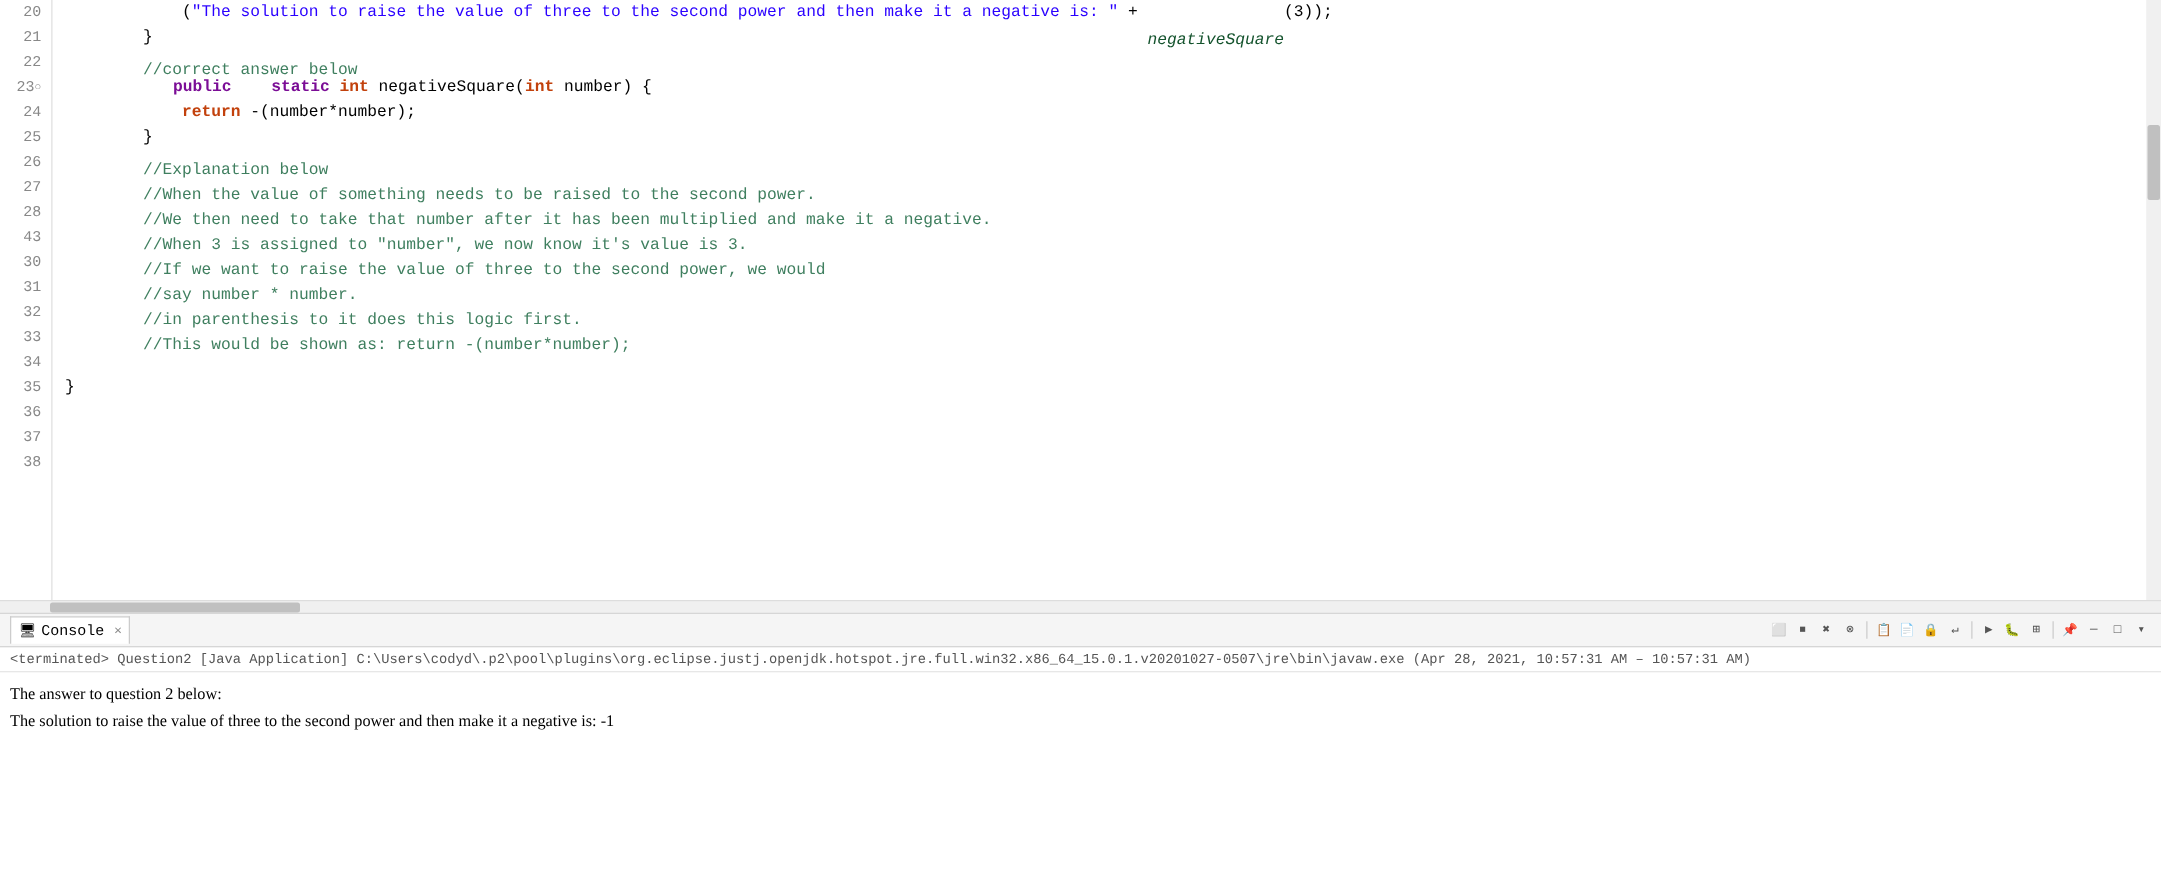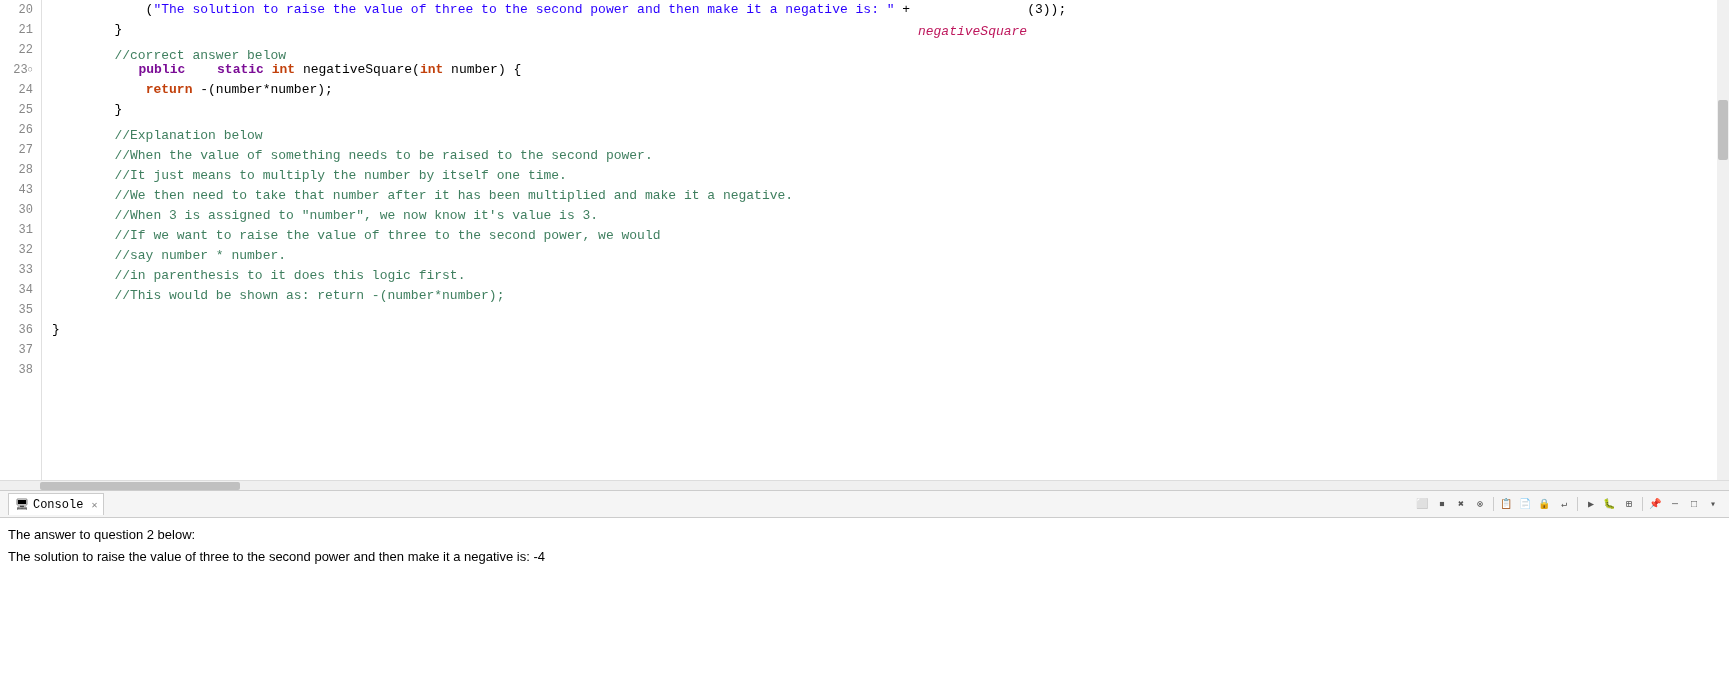--- a/index.html
+++ b/index.html
@@ -75,21 +75,21 @@
       left: 1px;
       border-radius: 2px;
     }
 
     
     .kw-purple { color: #7B0D96; font-weight: bold; margin-left: 24px; }
     .kw-blue { color: #c2410c; font-weight: bold; }
     .str-string { color: #2A00FF; }
     .comment { color: #3F7F5F; margin-top: 12px; }
     .normal { color: #000000; }
-    .italic-method { color: #be185d; font-style: italic; margin-top: 44px; }
+    .italic-method { color: #14532d; font-style: italic; margin-top: 44px; }
 
     
     .h-scrollbar {
       height: 10px;
       background: #f0f0f0;
       border-top: 1px solid #ddd;
       position: relative;
     }
     .h-scrollbar-thumb {
       height: 8px;
@@ -151,21 +151,21 @@
       padding: 2px 8px;
       border-bottom: 1px solid #e0e0e0;
       height: 20px;
       display: flex;
       align-items: center;
     }
 
     .console-output {
       background: #ffffff;
       padding: 6px 8px;
-      font-family: Liberation Sans, sans-serif;
+      font-family: Liberation Serif, serif;
       font-size: 13px;
       color: #000000;
       line-height: 22px;
     }
 
     .console-output .output-line {
       display: block;
     }
   </style>
 </head>
@@ -195,21 +195,20 @@
     </div>
   <div class="code-content" id="code-content-container">
       <div class="code-line"><span class="normal">            (</span><span class="str-string">"The solution to raise the value of three to the second power and then make it a negative is: "</span><span class="normal"> + </span><span class="italic-method">negativeSquare</span><span class="normal">(3));</span></div>
       <div class="code-line"><span class="normal">        }</span></div>
       <div class="code-line"><span class="comment">        //correct answer below</span></div>
       <div class="code-line"><span class="normal">        </span><span class="kw-purple">public</span><span class="normal"> </span><span class="kw-purple">static</span><span class="normal"> </span><span class="kw-blue">int</span><span class="normal"> negativeSquare(</span><span class="kw-blue">int</span><span class="normal"> number) {</span></div>
       <div class="code-line"><span class="normal">            </span><span class="kw-blue">return</span><span class="normal"> -(number*number);</span></div>
       <div class="code-line"><span class="normal">        }</span></div>
       <div class="code-line"><span class="comment">        //Explanation below</span></div>
       <div class="code-line"><span class="comment">        //When the value of something needs to be raised to the second power.</span></div>
-      <div class="code-line"><span class="comment">        //It just means to multiply the number by itself one time.</span></div>
       <div class="code-line"><span class="comment">        //We then need to take that number after it has been multiplied and make it a negative.</span></div>
       <div class="code-line"><span class="comment">        //When 3 is assigned to "number", we now know it's value is 3.</span></div>
       <div class="code-line"><span class="comment">        //If we want to raise the value of three to the second power, we would</span></div>
       <div class="code-line"><span class="comment">        //say number * number.</span></div>
       <div class="code-line"><span class="comment">        //in parenthesis to it does this logic first.</span></div>
       <div class="code-line"><span class="comment">        //This would be shown as: return -(number*number);</span></div>
       <div class="code-line">&nbsp;</div>
       <div class="code-line"><span class="normal">}</span></div>
       <div class="code-line">&nbsp;</div>
     </div>
@@ -244,17 +243,20 @@
       <div class="toolbar-icon" title="Run">▶</div>
       <div class="toolbar-icon" title="Debug">🐛</div>
       <div class="toolbar-icon" title="Open Console">⊞</div>
       <div style="width:1px;height:14px;background:#ccc;margin:0 2px;"></div>
       <div class="toolbar-icon" title="Pin Console">📌</div>
       <div class="toolbar-icon" title="Minimize">─</div>
       <div class="toolbar-icon" title="Maximize">□</div>
       <div class="toolbar-icon" title="View Menu">▾</div>
     </div>
   </div>
+  <div class="console-terminated-bar">
+    <span>&lt;terminated&gt; Question2 [Java Application] C:\Users\codyd\.p2\pool\plugins\org.eclipse.justj.openjdk.hotspot.jre.full.win32.x86_64_15.0.1.v20201027-0507\jre\bin\javaw.exe  (Apr 28, 2021, 10:57:31 AM – 10:57:31 AM)</span>
+  </div>
   <div class="console-output" id="console-output-container">
       <span class="output-line">The answer to question 2 below:</span>
-      <span class="output-line">The solution to raise the value of three to the second power and then make it a negative is: -4</span>
+      <span class="output-line">The solution to raise the value of three to the second power and then make it a negative is: -1</span>
     </div>
 </div>
 
 </body></html>

